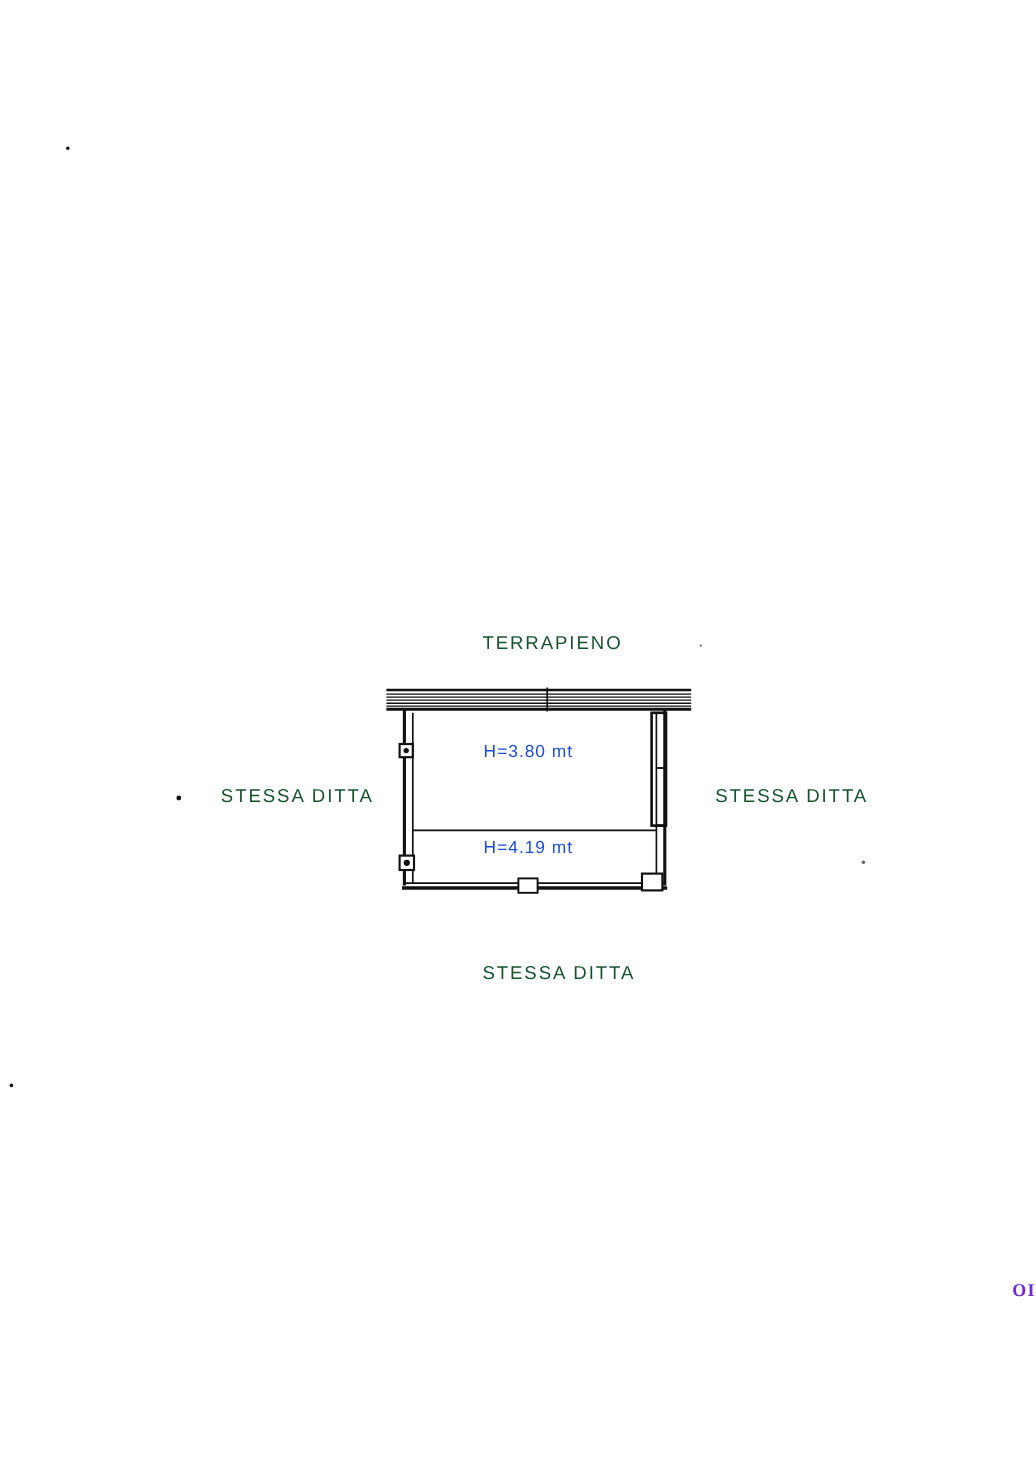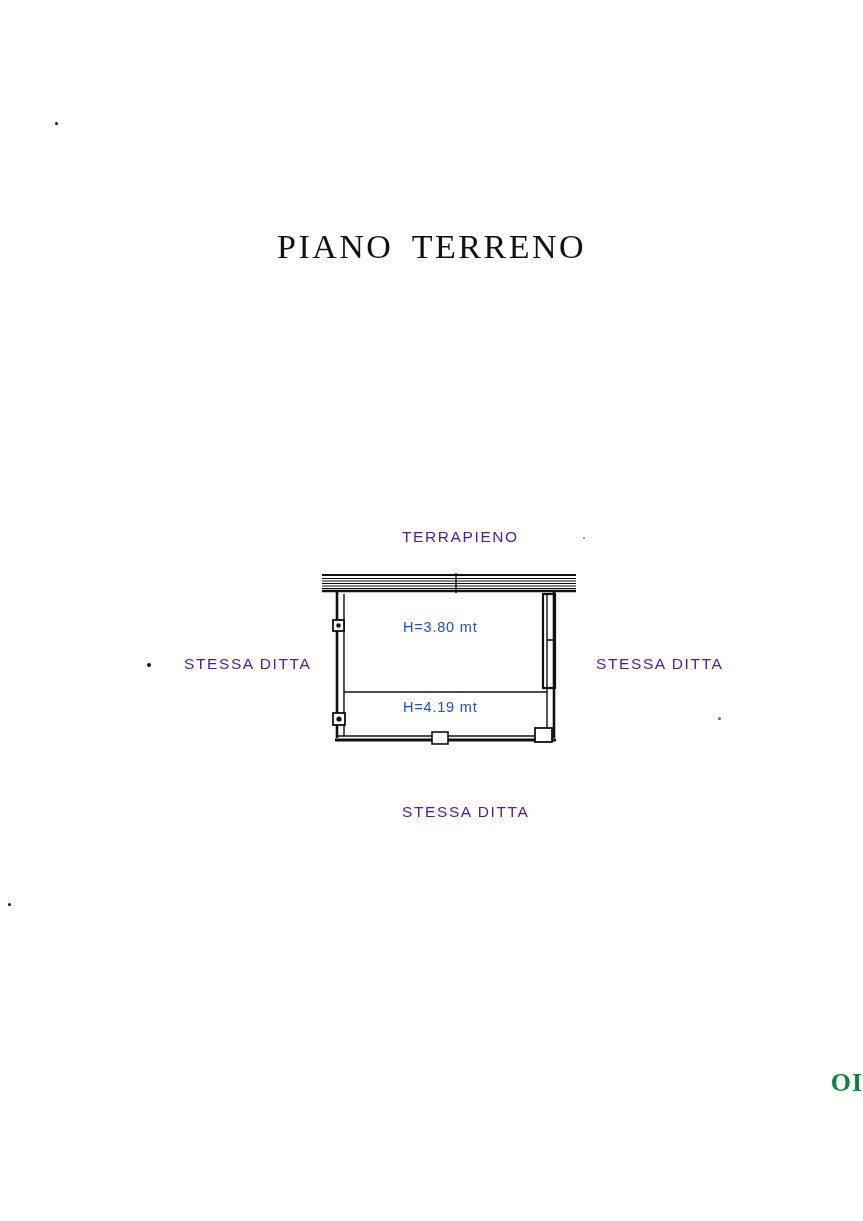--- a/index.html
+++ b/index.html
@@ -36,21 +36,21 @@
     color: #111;
     white-space: nowrap;
   }
 
   
   .plan-label {
     position: absolute;
     font-family: "Liberation Sans", sans-serif;
     font-size: 15.5px;
     letter-spacing: 1.6px;
-    color: #4c1d95;
+    color: #14532d;
     white-space: nowrap;
   }
   .label-terrapieno { left: 402px; top: 528px; }
   .label-left       { left: 184px; top: 655px; }
   .label-right      { left: 596px; top: 655px; }
   .label-bottom     { left: 402px; top: 803px; }
 
   
   .plan {
     position: absolute;
@@ -84,33 +84,32 @@
   .speck-b { left: 583px; top: 537px; width: 2px; height: 2px; background:#777; }
   .speck-c { left: 147px; top: 663px; width: 4px; height: 4px; }
   .speck-d { left: 718px; top: 717px; width: 3px; height: 3px; background:#666; }
   .speck-e { left: 8px;   top: 903px; width: 3px; height: 3px; }
 
   .corner-mark {
     position: absolute;
     right: 0px;
     top: 1068px;
     font-family: "Liberation Serif", serif;
-    font-size: 26px;
+    font-size: 15px;
     font-weight: 600;
     letter-spacing: 1px;
-    color: #15803d;
+    color: #6d28d9;
     white-space: nowrap;
   }
 </style>
 </head>
 <body>
 
 <div class="sheet">
 
-  <div class="title">PIANO  TERRENO</div>
 
   <div class="speck speck-a"></div>
   <div class="speck speck-b"></div>
   <div class="speck speck-c"></div>
   <div class="speck speck-d"></div>
   <div class="speck speck-e"></div>
 
   <div class="plan-label label-terrapieno">TERRAPIENO</div>
 
   <div class="plan-label label-left">STESSA DITTA</div>

